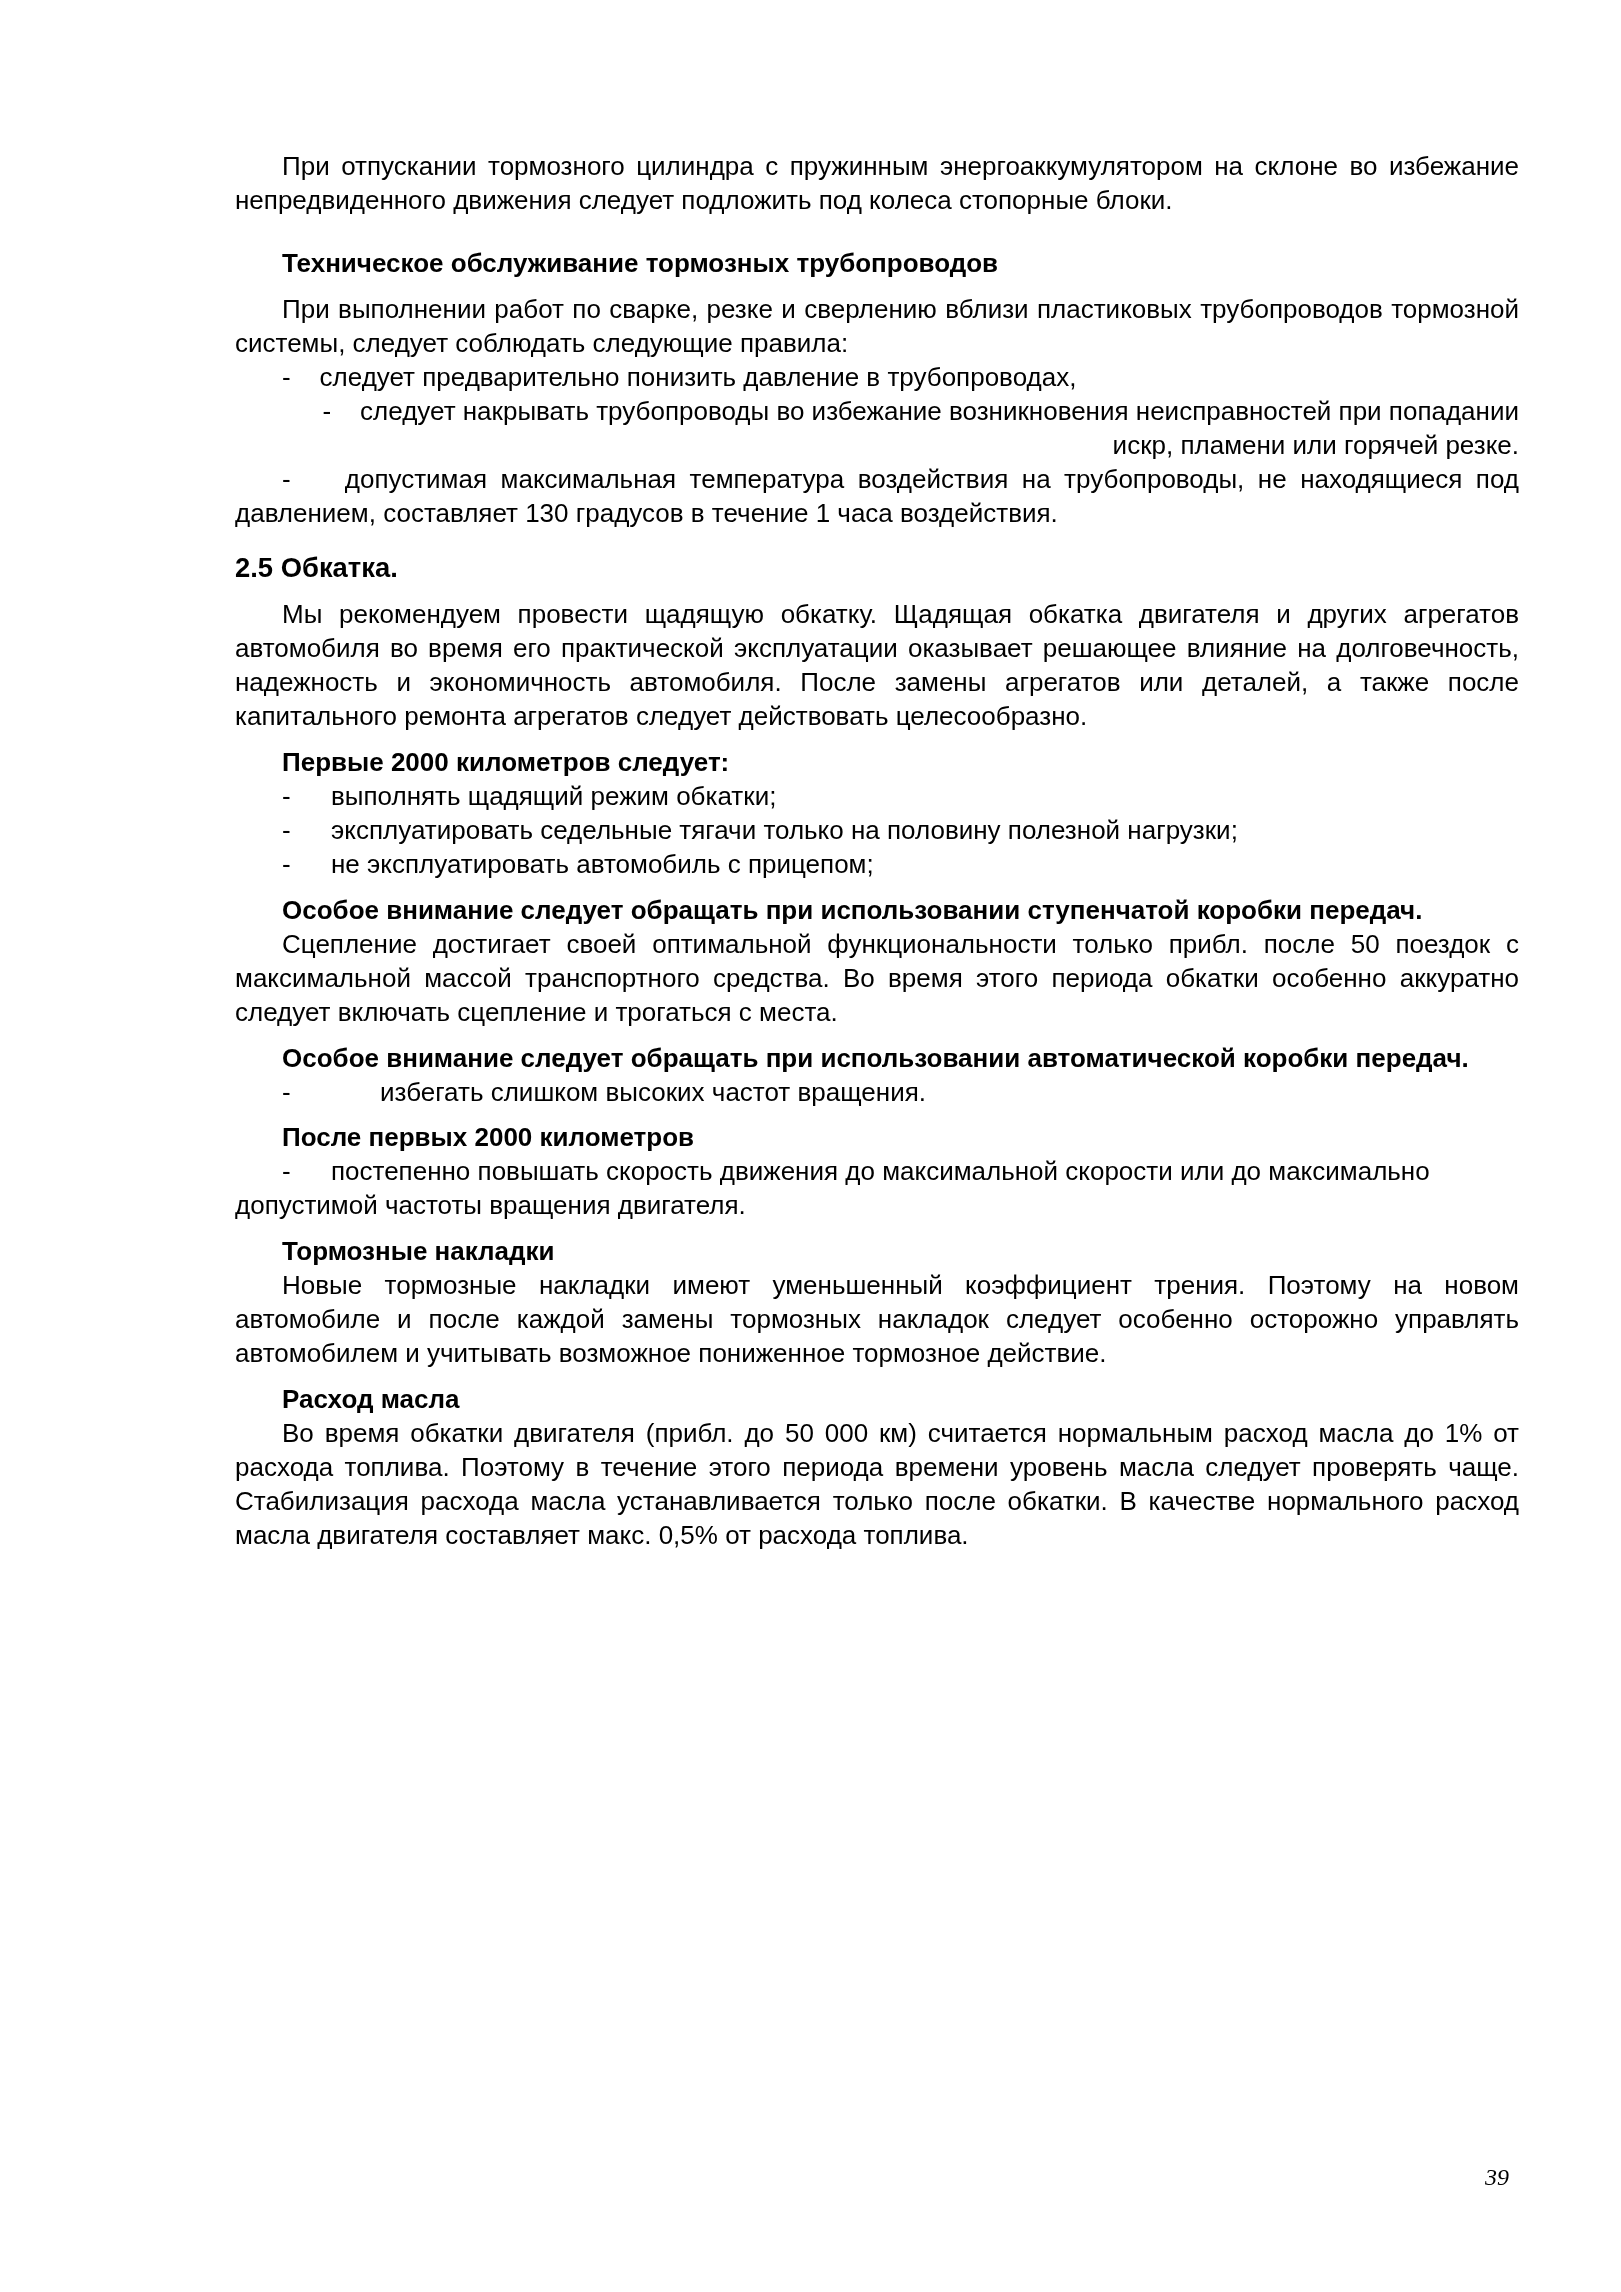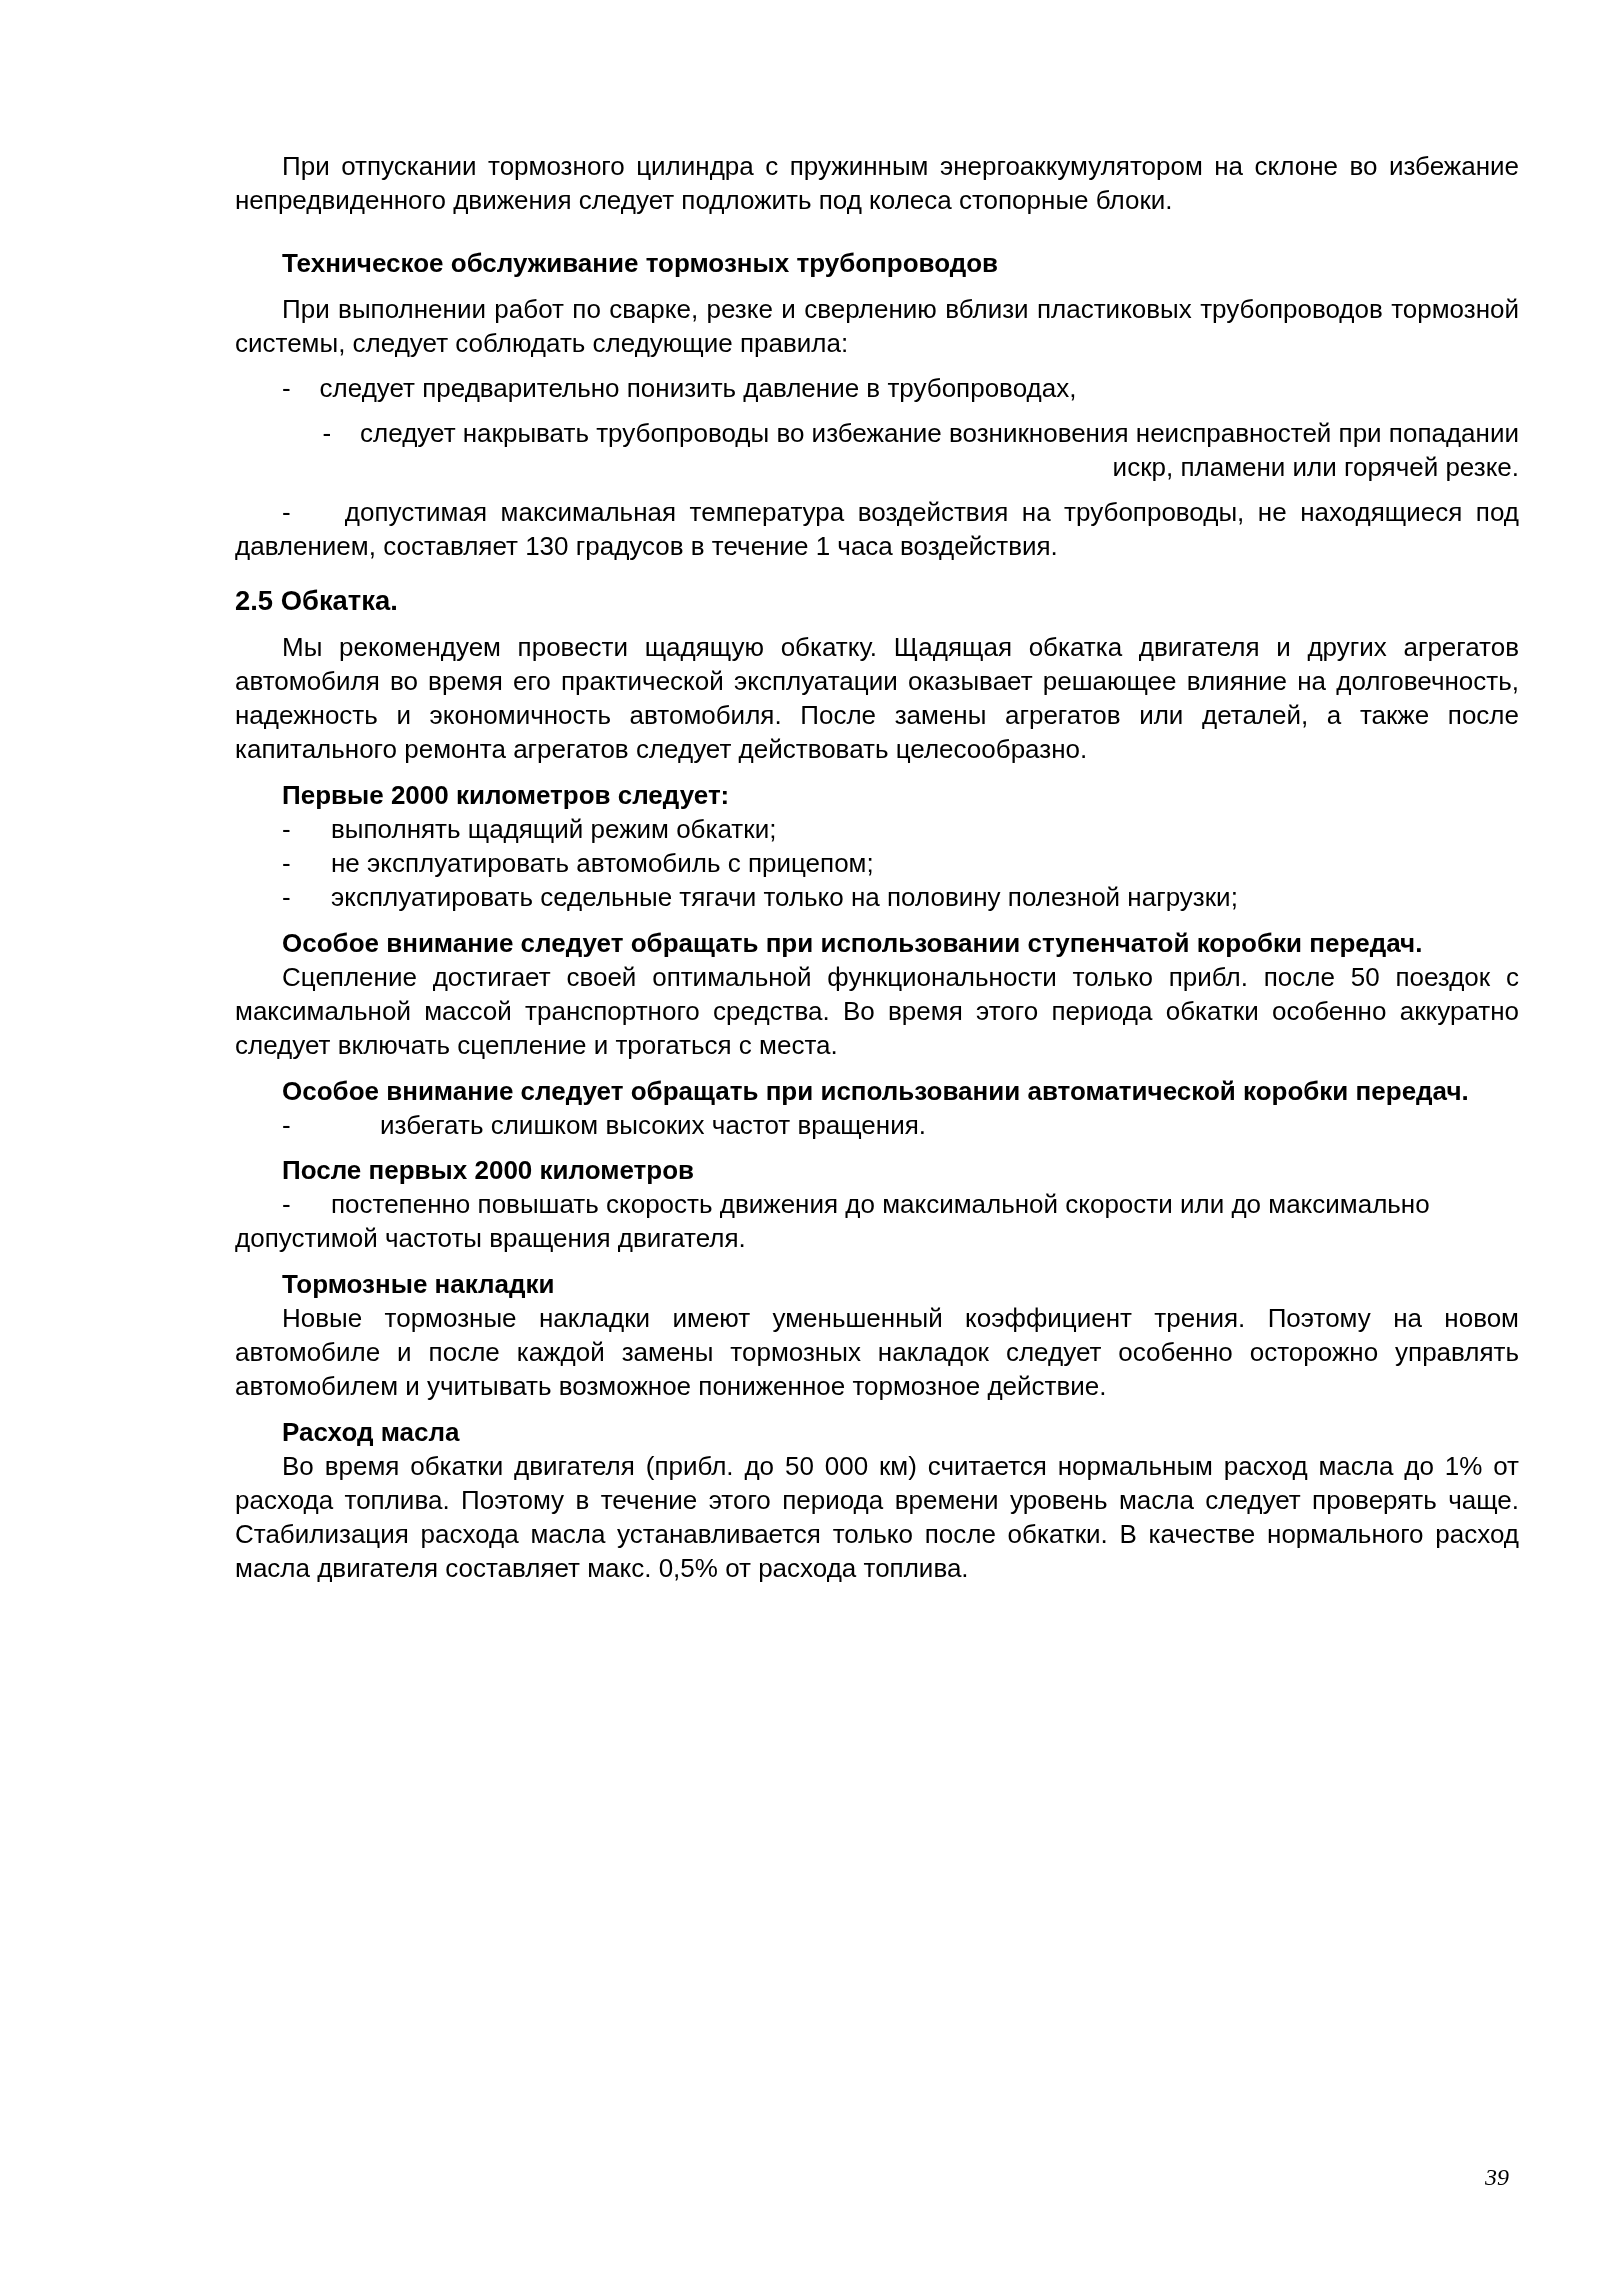--- a/index.html
+++ b/index.html
@@ -11,21 +11,21 @@
       position: absolute; left: 235px; top: 149px; width: 1284px;
       font-size: 26px; line-height: 34px;
     }
     p { margin: 0; text-align: justify; }
     .indent { text-indent: 47px; }
     .head { font-weight: bold; padding-left: 47px; }
     .head-j { font-weight: bold; text-indent: 47px; text-align: justify; }
     .h2 { font-weight: bold; font-size: 27.4px; }
     .dash2 { }
     .dash2 .d { display: inline-block; width: 96px; padding-left: 47px; box-sizing: border-box; }
-    .dash-cont { text-indent: 47px; text-align: justify; margin-top: 11px; }
+    .dash-cont { text-indent: 47px; text-align: justify; }
     .gap-s { height: 11.8px; }
     .gap-m { height: 21.6px; }
     .gap-l { height: 29px; }
     .pagenum {
       position: absolute; left: 1485px; top: 2164px;
       font-family: "Liberation Serif", serif; font-size: 24px; font-style: italic;
     }
     .autobullet { padding-left: 96px; position: relative; }
     .autobullet .d { position: absolute; left: 96px; margin-left: -49px; }
     .autobullet { padding-left: 145px; }
@@ -48,22 +48,22 @@
   <div class="gap-m"></div>
 
   <p class="h2">2.5 Обкатка.</p>
   <div class="gap-s"></div>
 
   <p class="indent">Мы рекомендуем провести щадящую обкатку. Щадящая обкатка двигателя и других агрегатов автомобиля во время его практической эксплуатации оказывает решающее влияние на долговечность, надежность и экономичность автомобиля. После замены агрегатов или деталей, а также после капитального ремонта агрегатов следует действовать целесообразно.</p>
   <div class="gap-s"></div>
 
   <p class="head">Первые 2000 километров следует:</p>
   <p class="dash2"><span class="d">-</span><span>выполнять щадящий режим обкатки;</span></p>
+  <p class="dash2"><span class="d">-</span><span>эксплуатировать седельные тягачи только на половину полезной нагрузки;</span></p>
   <p class="dash2"><span class="d">-</span><span>не эксплуатировать автомобиль с прицепом;</span></p>
-  <p class="dash2"><span class="d">-</span><span>эксплуатировать седельные тягачи только на половину полезной нагрузки;</span></p>
   <div class="gap-s"></div>
 
   <p class="head-j" style="text-align:left">Особое внимание следует обращать при использовании ступенчатой коробки передач.</p>
   <p class="indent">Сцепление достигает своей оптимальной функциональности только прибл. после 50 поездок с максимальной массой транспортного средства. Во время этого периода обкатки особенно аккуратно следует включать сцепление и трогаться с места.</p>
   <div class="gap-s"></div>
 
   <p class="head-j">Особое внимание следует обращать при использовании автоматической коробки передач.</p>
   <p class="autobullet"><span class="d">-</span><span>избегать слишком высоких частот вращения.</span></p>
   <div class="gap-s"></div>
 

